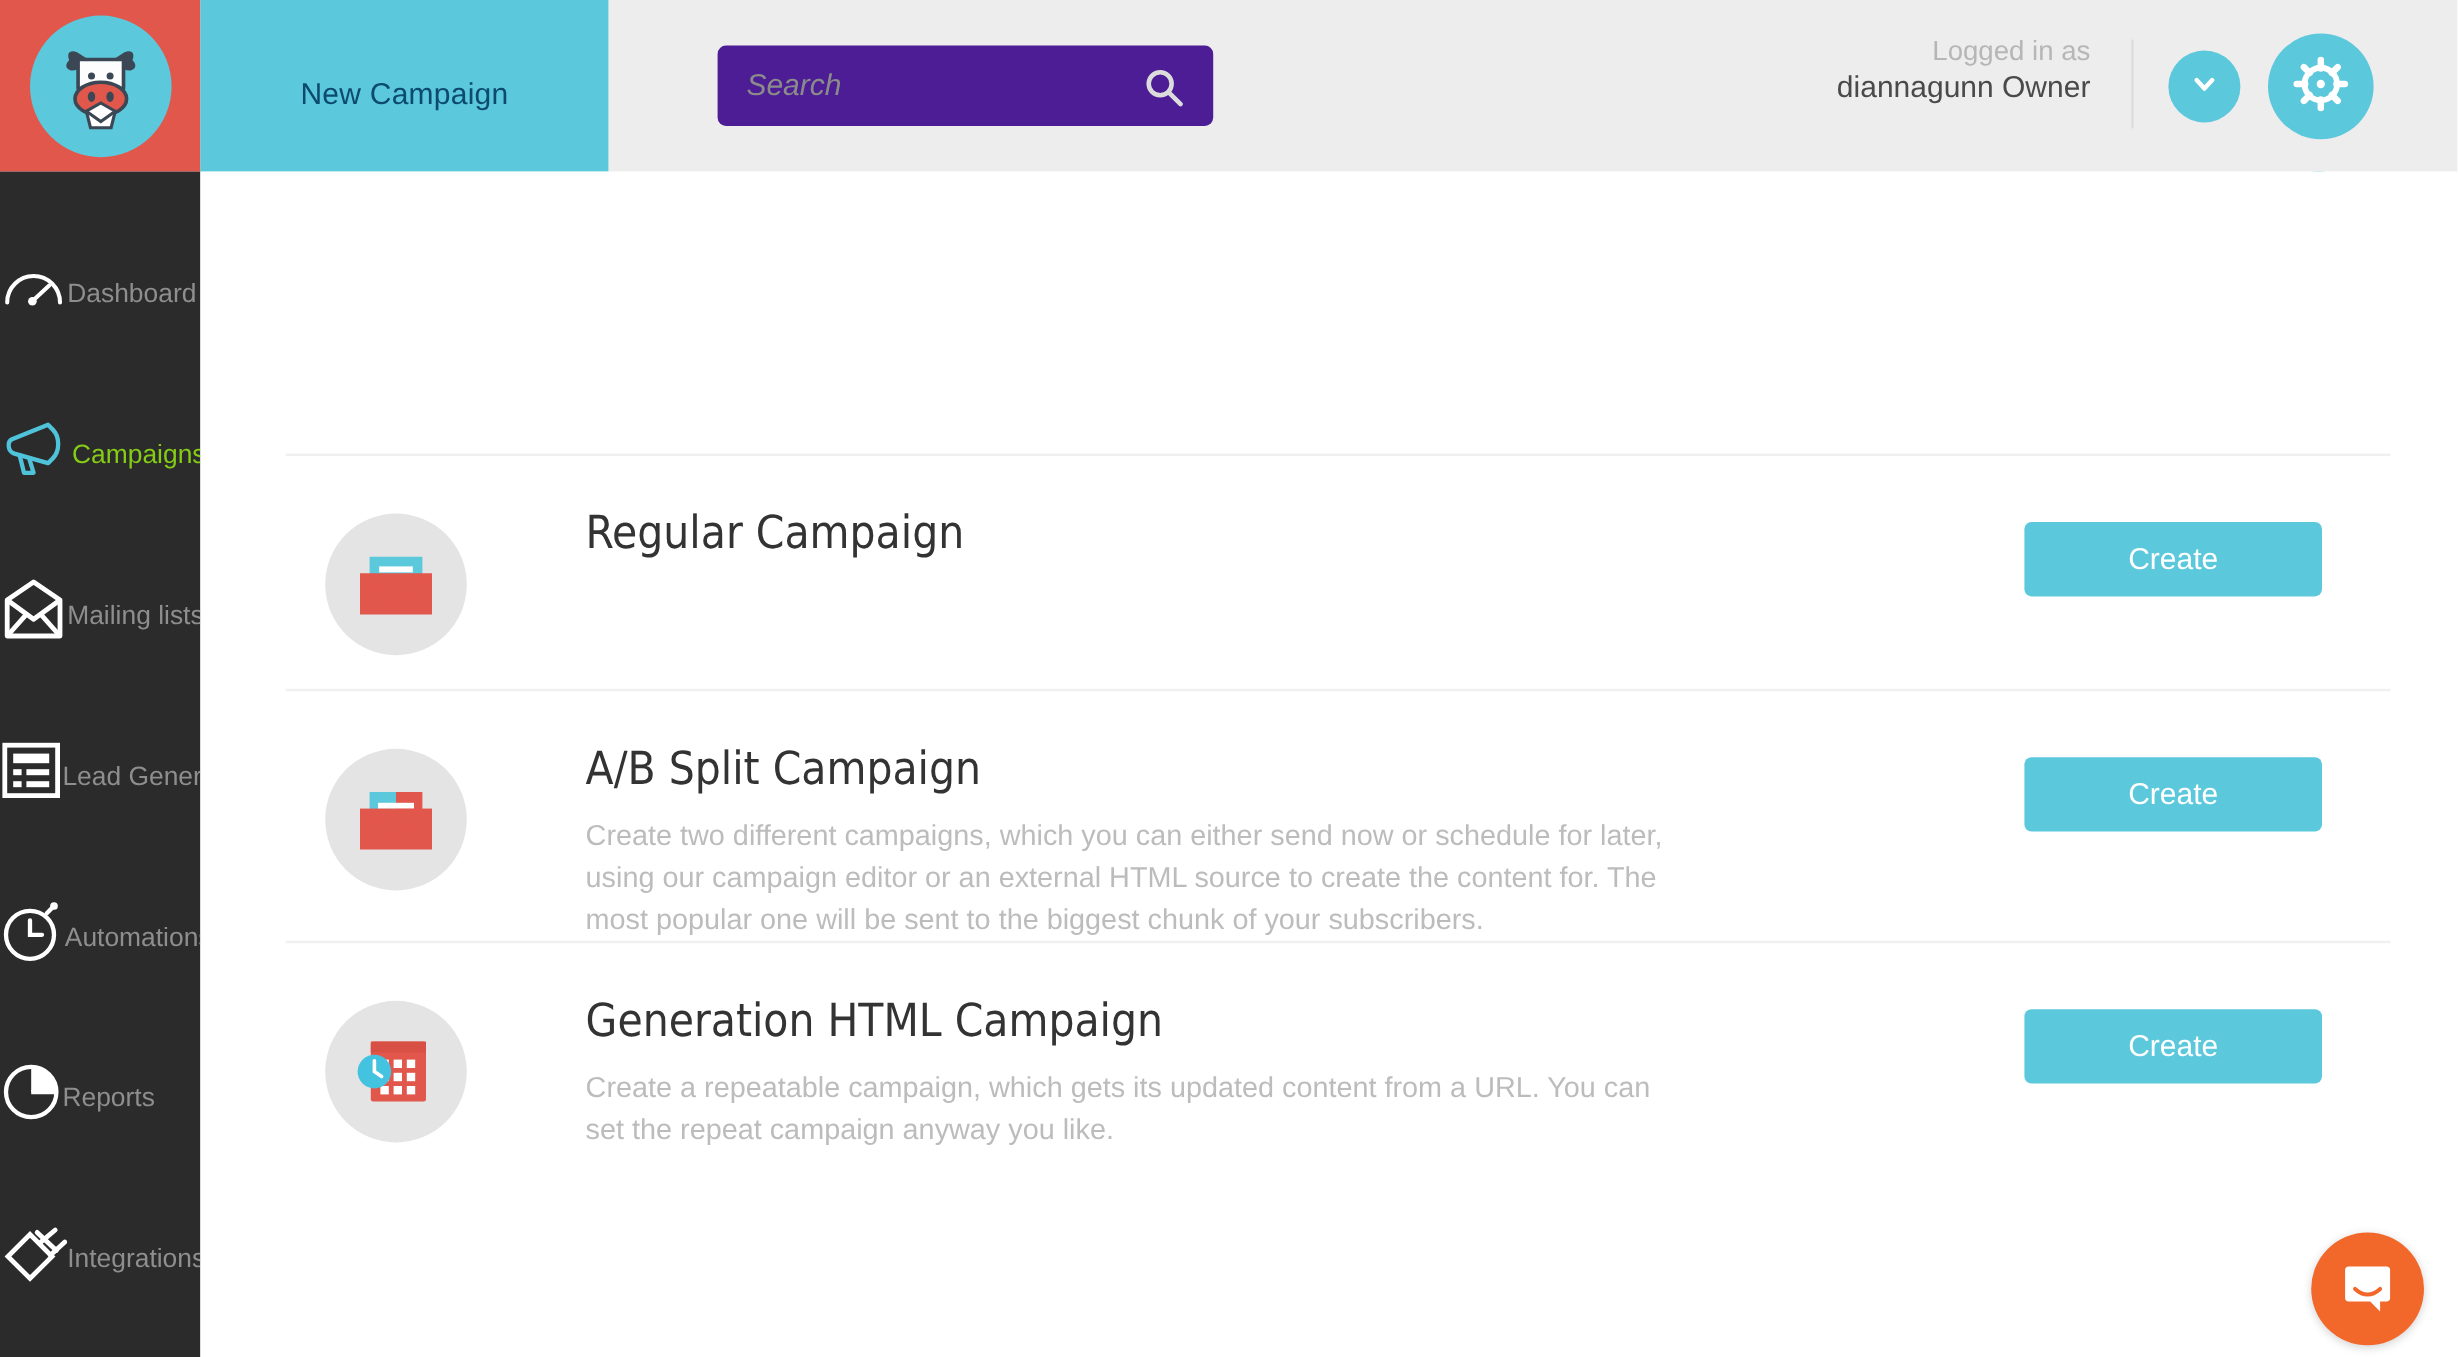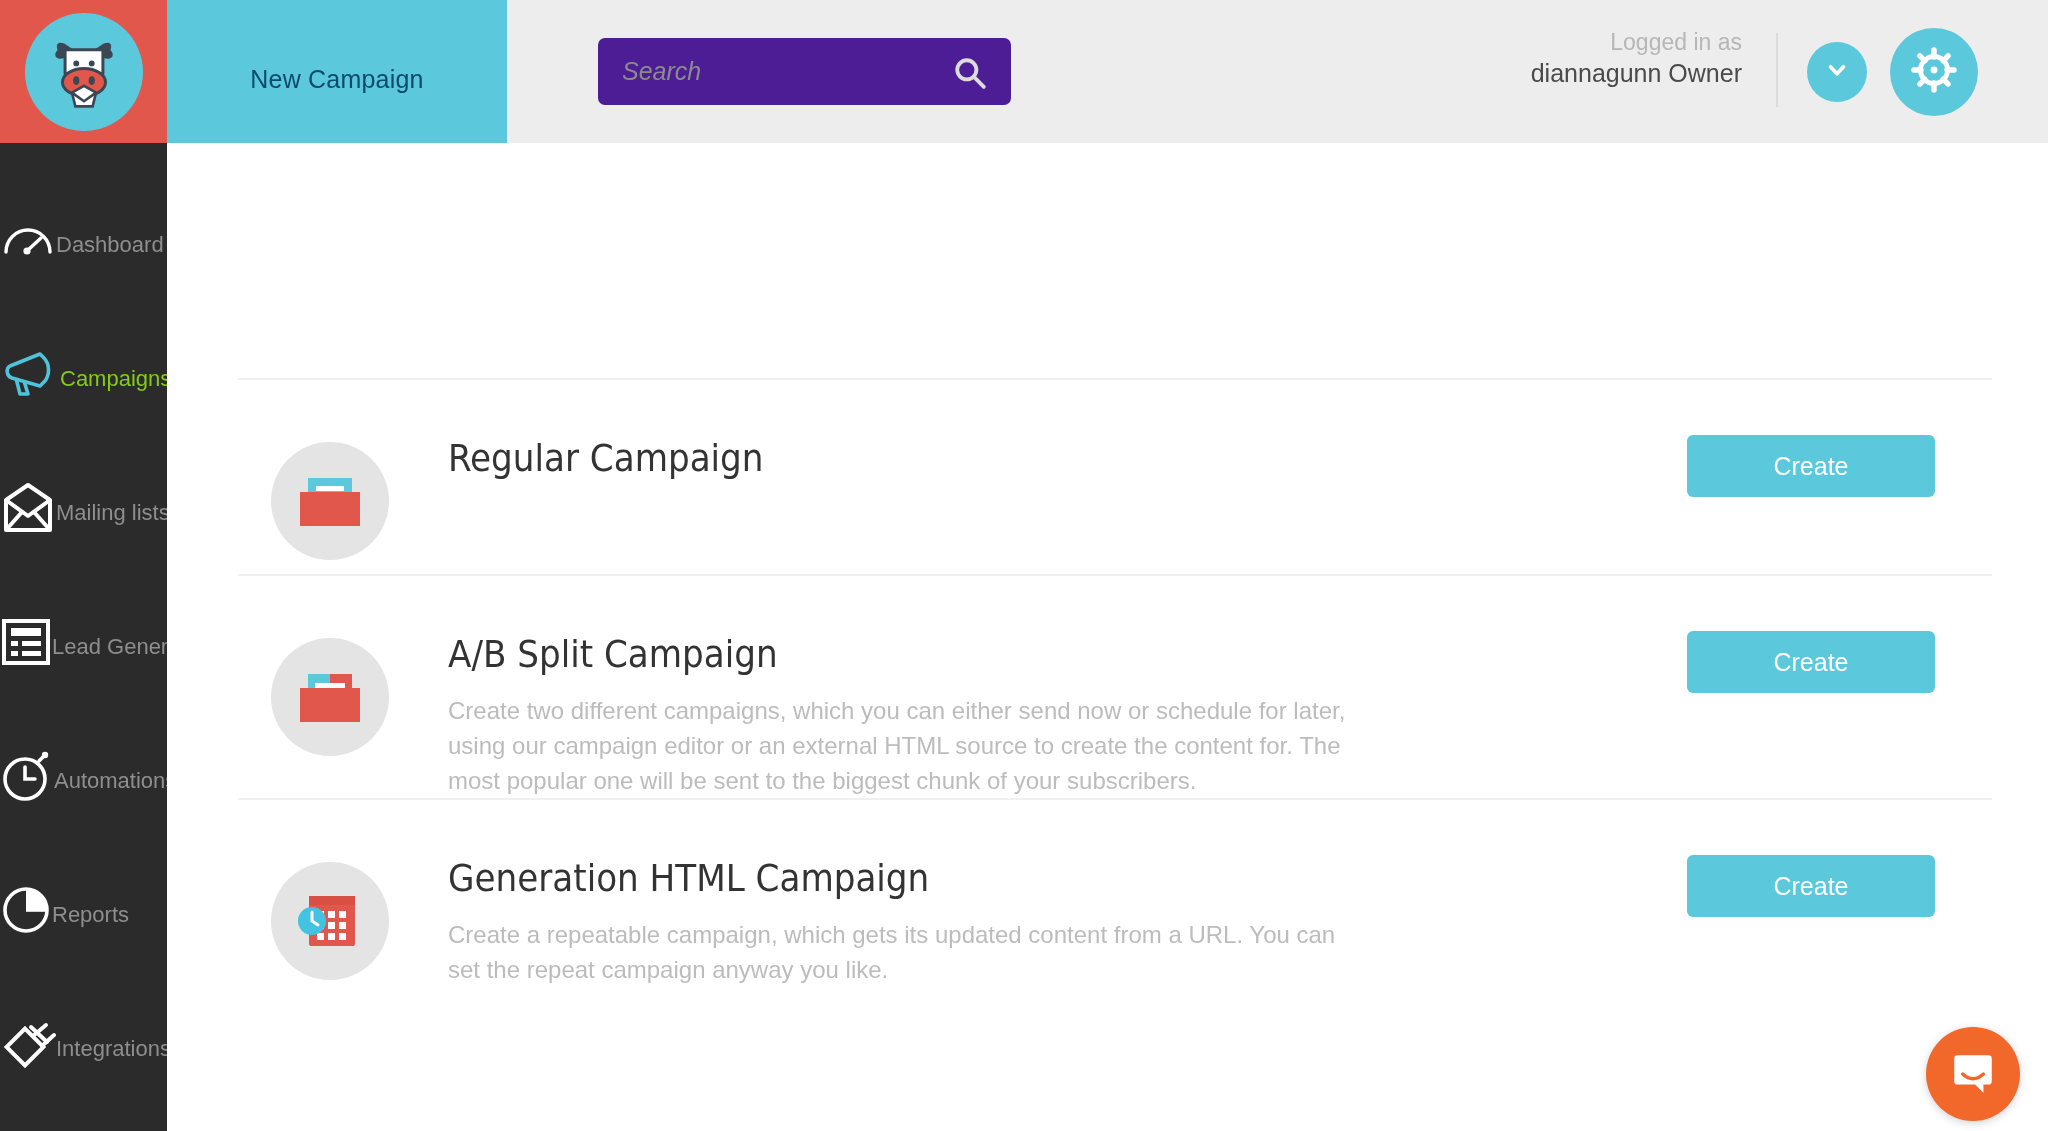--- a/index.html
+++ b/index.html
@@ -130,22 +130,23 @@
     position: absolute; top: 84px; left: 71px;
     font-family: "DejaVu Sans Condensed", "Liberation Sans Narrow", "Liberation Sans", sans-serif;
     font-stretch: condensed;
     font-size: 54px; color: #333333; letter-spacing: .3px;
   }
   .list { position: absolute; top: 235px; left: 71px; width: 1754px; }
   .row {
     position: relative;
     border-top: 2px solid #f0f0f0;
     display: flex; align-items: flex-start;
-    padding-top: 52px;
+    padding-top: 38px;
     min-height: 196px;
+    gap: 40px;
   }
   .row-thumb {
     width: 118px; height: 118px; border-radius: 50%;
     background: #e4e4e4; flex: 0 0 118px;
     margin-left: 33px; margin-top: 10px;
     display: flex; align-items: center; justify-content: center;
   }
   .row-body { margin-left: 59px; width: 900px; padding-top: 4px; }
   .row-title {
     font-family: "DejaVu Sans Condensed", "Liberation Sans Narrow", "Liberation Sans", sans-serif;

